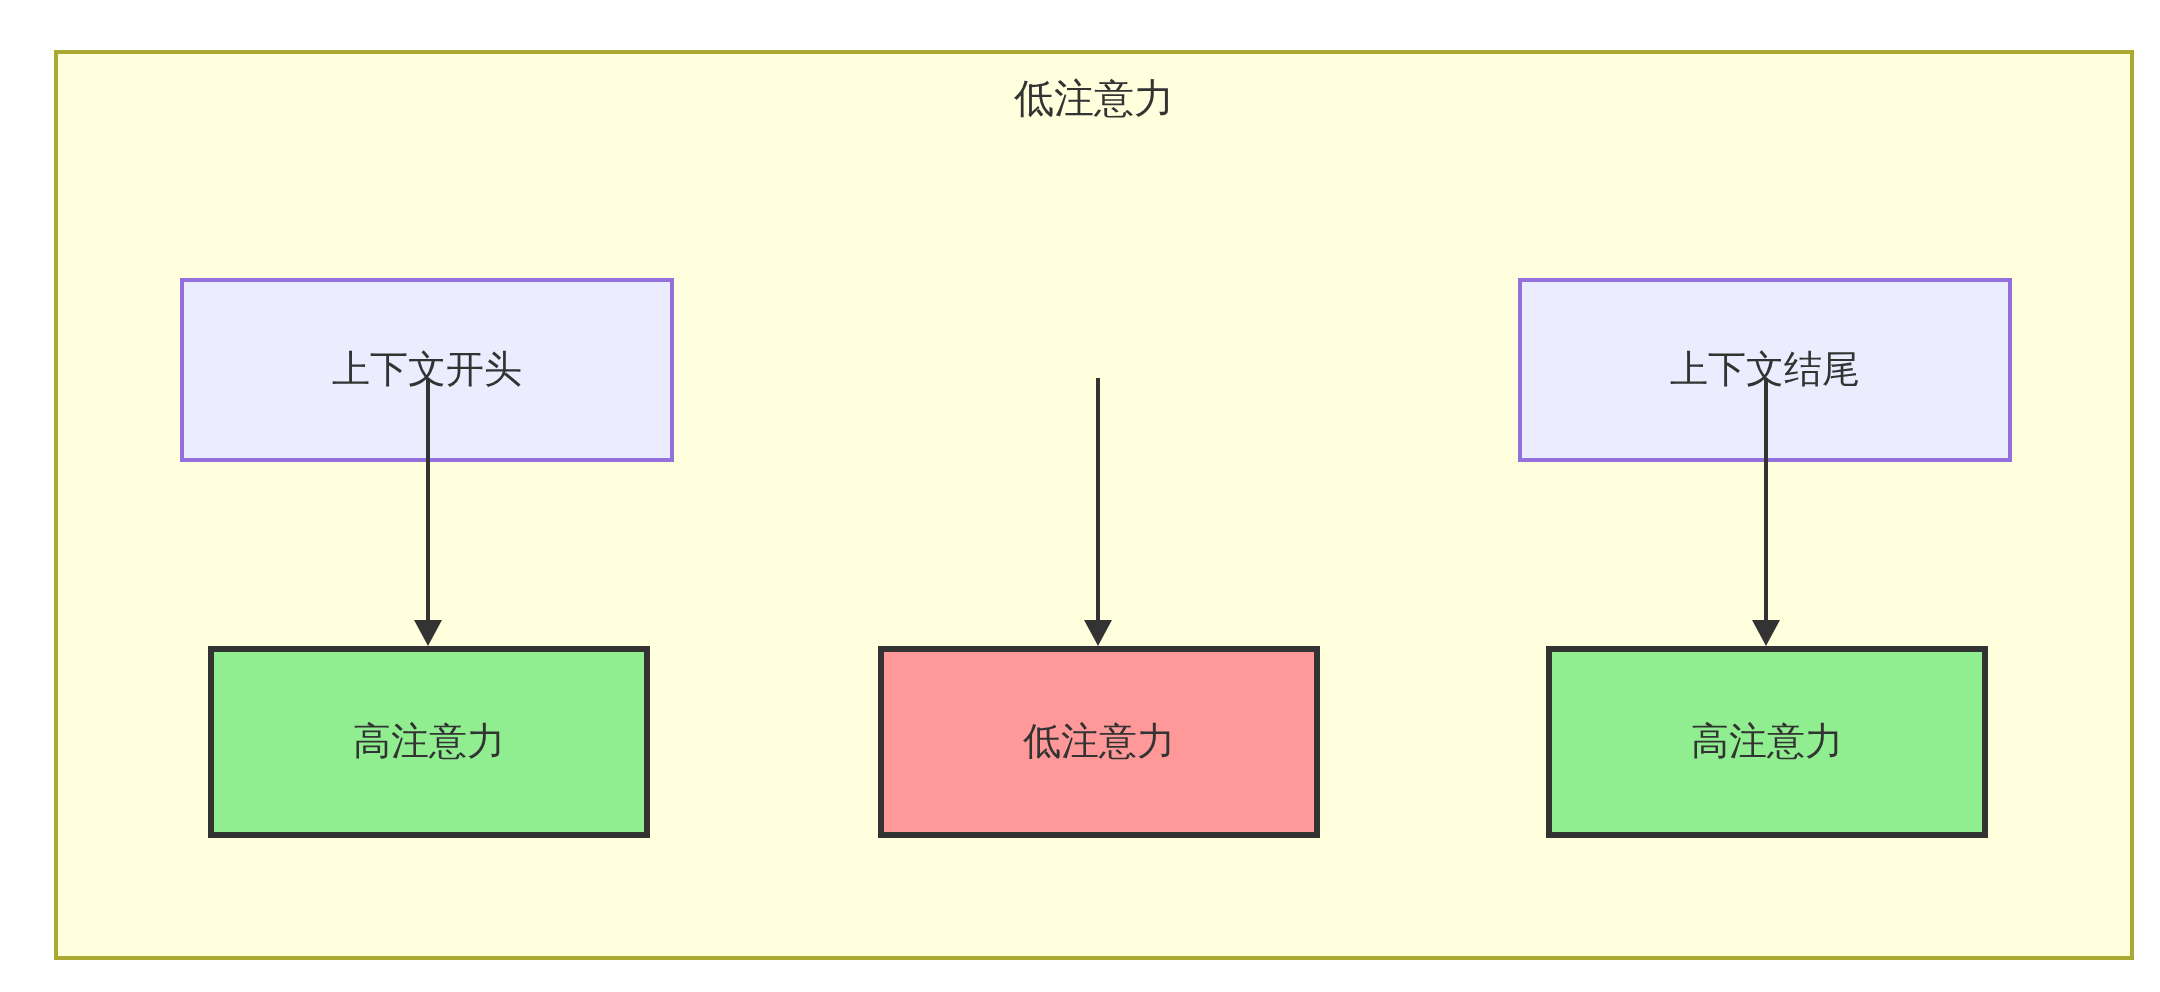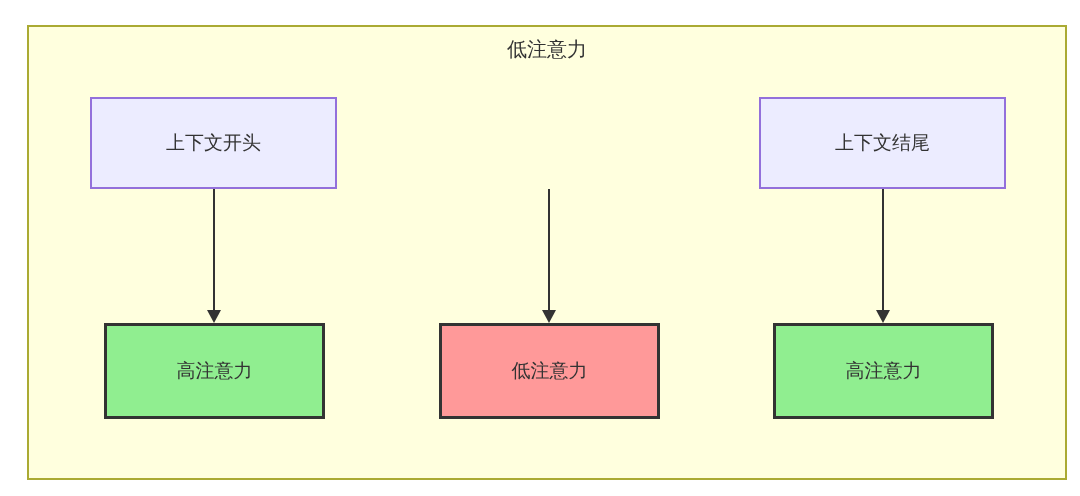--- a/index.html
+++ b/index.html
@@ -52,20 +52,21 @@
     justify-content: center;
     font-size: 19px;
     color: var(--text);
     text-align: center;
   }
   .node.source {
     width: 247px;
     height: 92px;
     background: var(--source-bg);
     border: 2px solid var(--source-border);
+    margin-top: 42px;
   }
   .node.result {
     width: 221px;
     height: 96px;
     border: 3px solid var(--result-border);
   }
   .node.result.high { background: var(--high-bg); }
   .node.result.low  { background: var(--low-bg); }
 
   .src-a { left: 61px;  top: 70px; }

